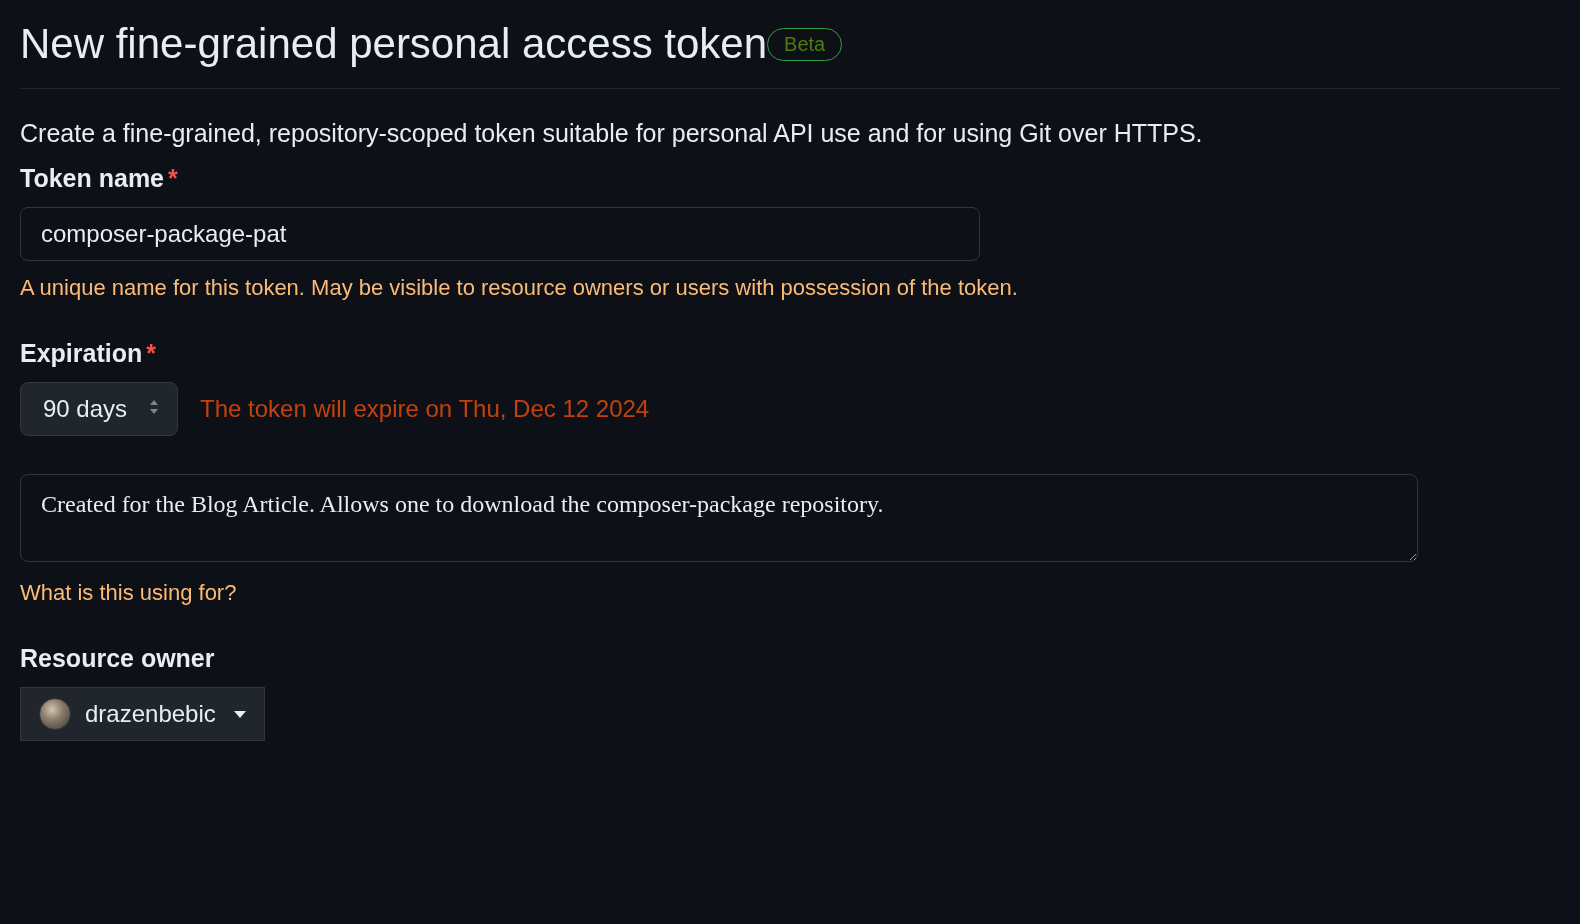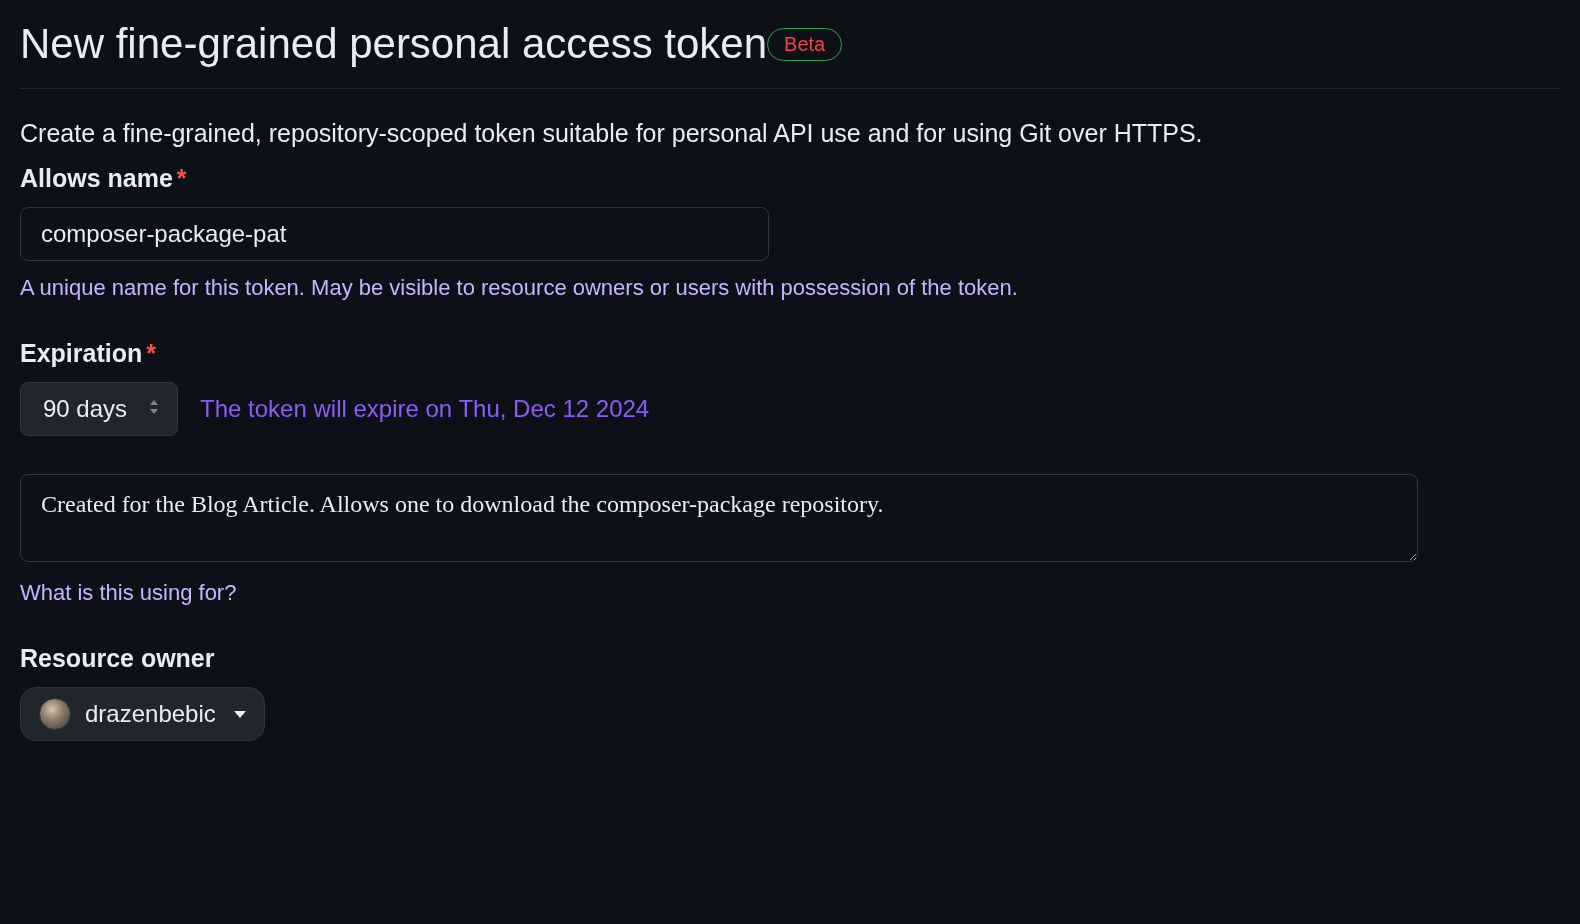--- a/index.html
+++ b/index.html
@@ -22,21 +22,21 @@
       border-bottom: 1px solid #21262d;
       margin-bottom: 30px;
     }
     .page-title {
       font-size: 42px;
       font-weight: 500;
       color: #e6edf3;
     }
     .beta-badge {
       border: 1.5px solid #2ea043;
-      color: #ef4444;
+      color: #4d7c0f;
       border-radius: 24px;
       padding: 4px 16px;
       font-size: 20px;
       font-weight: 500;
     }
     .intro-text {
       font-size: 25px;
       color: #e6edf3;
       margin-bottom: 16px;
     }
@@ -54,26 +54,26 @@
       color: #f85149;
       margin-left: 4px;
     }
     .text-input {
       background-color: #0d1117;
       border: 1px solid #30363d;
       border-radius: 8px;
       padding: 12px 20px;
       font-size: 24px;
       color: #e6edf3;
-      width: 749px;
+      width: 960px;
       font-family: inherit;
     }
     .help-text {
       font-size: 22px;
-      color: #c4b5fd;
+      color: #fdba74;
       margin-top: 14px;
     }
     .expiration-row {
       display: flex;
       align-items: center;
       gap: 22px;
     }
     .select-wrapper {
       position: relative;
       display: inline-block;
@@ -97,39 +97,39 @@
       transform: translateY(-50%);
       pointer-events: none;
     }
     .select-caret svg {
       width: 16px;
       height: 20px;
       fill: #7d8590;
     }
     .expiration-text {
       font-size: 24px;
-      color: #8b5cf6;
+      color: #c2410c;
     }
     .textarea-input {
       background-color: #0d1117;
       border: 1px solid #30363d;
       border-radius: 8px;
       padding: 16px 20px;
       font-size: 24px;
       color: #e6edf3;
       width: 100%;
       max-width: 1398px;
       min-height: 88px;
       font-family: Liberation Serif, serif;
       resize: both;
     }
     .owner-button {
       background-color: #21262d;
       border: 1px solid #30363d;
-      border-radius: 16px;
+      border-radius: 0;
       padding: 10px 18px;
       font-size: 24px;
       color: #e6edf3;
       cursor: pointer;
       font-family: inherit;
       display: inline-flex;
       align-items: center;
       gap: 14px;
     }
     .avatar {
@@ -155,21 +155,21 @@
 
 <div class="page-header">
   <h1 class="page-title">New fine-grained personal access token</h1>
   <span class="beta-badge">Beta</span>
 </div>
 
 <p class="intro-text">Create a fine-grained, repository-scoped token suitable for personal API use and for using Git over HTTPS.</p>
 
 <div class="form-group">
   <label class="form-label">
-    <span>Allows name</span><span class="required-asterisk">*</span>
+    <span>Token name</span><span class="required-asterisk">*</span>
   </label>
   <input type="text" class="text-input" value="composer-package-pat" style="">
   <p class="help-text">A unique name for this token. May be visible to resource owners or users with possession of the token.</p>
 </div>
 
 <div class="form-group">
   <label class="form-label">
     <span>Expiration</span><span class="required-asterisk">*</span>
   </label>
   <div class="expiration-row">

